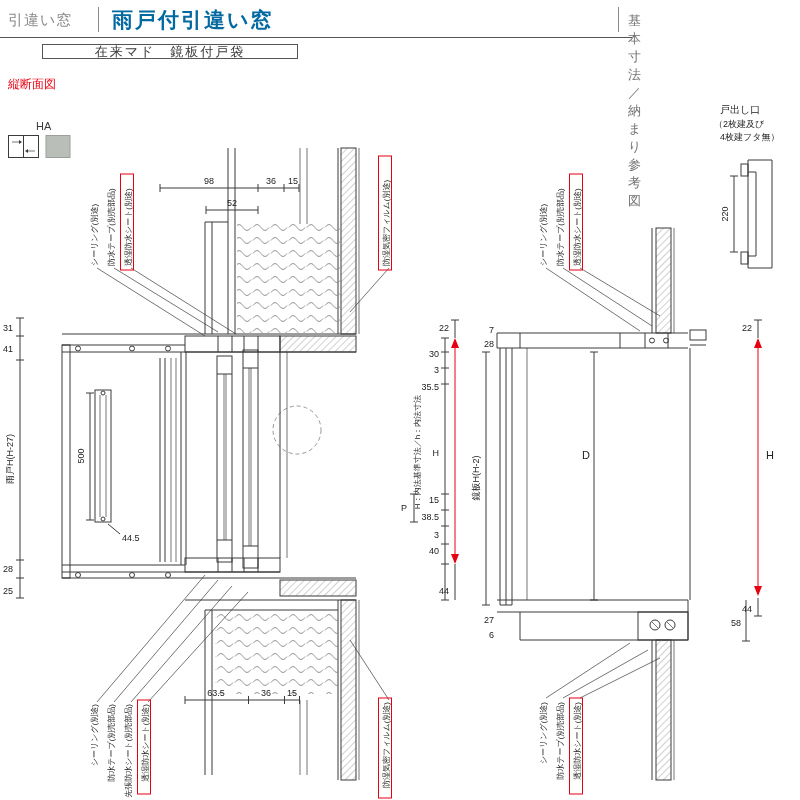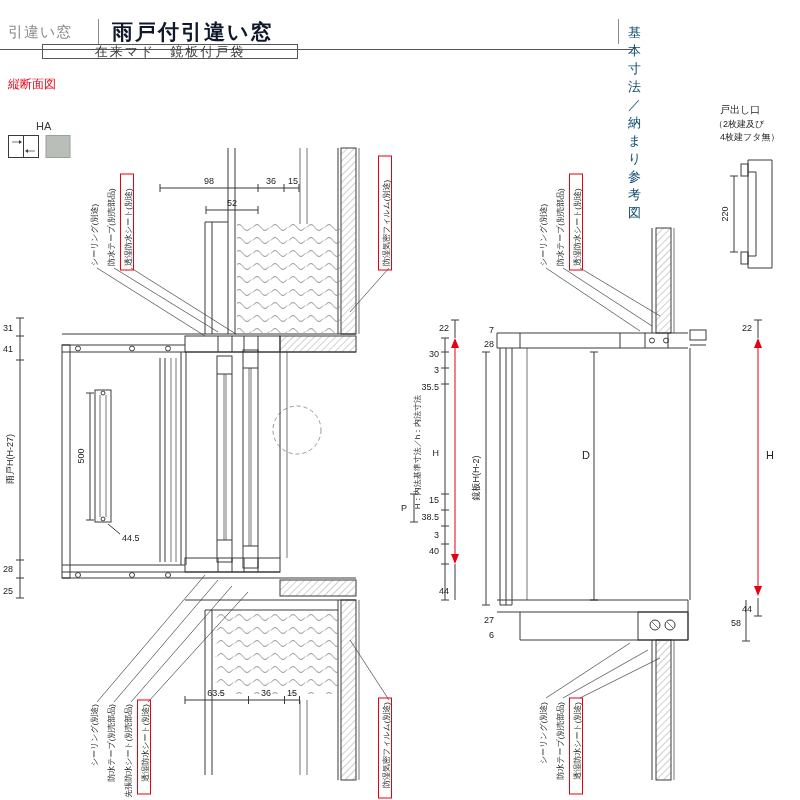--- a/index.html
+++ b/index.html
@@ -1,23 +1,23 @@
 <!DOCTYPE html>
 <html style="--accent: #e60012;"><head>
 <meta charset="utf-8">
 <style>
   * { margin:0; padding:0; box-sizing:border-box; }
   html,body { width:800px; height:800px; background:#ffffff; overflow:hidden;
               font-family:"Liberation Sans","DejaVu Sans",sans-serif; color:#3a3a3a; position:relative; }
-  .header { position:absolute; left:0; top:12px; width:632px; height:38px; border-bottom:1px solid #555; }
+  .header { position:absolute; left:0; top:0; width:632px; height:38px; border-bottom:1px solid #555; }
   .cat  { position:absolute; left:8px;  top:11px; font-size:15px; color:#8a8a8a; letter-spacing:1px; }
   .vbar1{ position:absolute; left:98px; top:7px; width:1px; height:25px; background:#8a8a8a; }
-  .title{ position:absolute; left:112px; top:6px; font-size:21px; font-weight:bold; color:#0f172a; letter-spacing:2px; }
+  .title{ position:absolute; left:112px; top:6px; font-size:21px; font-weight:bold; color:#0369a1; letter-spacing:2px; }
   .vbar2{ position:absolute; left:618px; top:7px; width:1px; height:25px; background:#8a8a8a; }
-  .corner{ position:absolute; left:628px; top:12px; font-size:13px; color:#0c4a6e; letter-spacing:1px; }
+  .corner{ position:absolute; left:628px; top:12px; font-size:13px; color:#737373; letter-spacing:1px; }
   .subtitle{ position:absolute; left:42px; top:44px; width:256px; height:15px; border:1px solid #555;
              display:flex; align-items:center; justify-content:center; font-size:13px; letter-spacing:2px; }
   .section-label{ position:absolute; left:8px; top:76px; font-size:12px; color:var(--accent,#e60012); }
   .legend{ position:absolute; left:8px; top:92px; width:70px; height:44px;margin-top:28px; }
   .legend .ha{ position:absolute; left:28px; top:0; font-size:11px; }
   .legend svg{ position:absolute; left:0; top:13px; }
   svg.drawing{ position:absolute; left:0; top:0; }
   svg line, svg path, svg rect, svg circle, svg polyline { stroke:#3a3a3a; stroke-width:1; fill:none; }
   svg text { stroke:none; fill:#222; font-size:10px; font-family:"Liberation Sans","DejaVu Sans",sans-serif; }
   text.dim { font-size:9px; }

